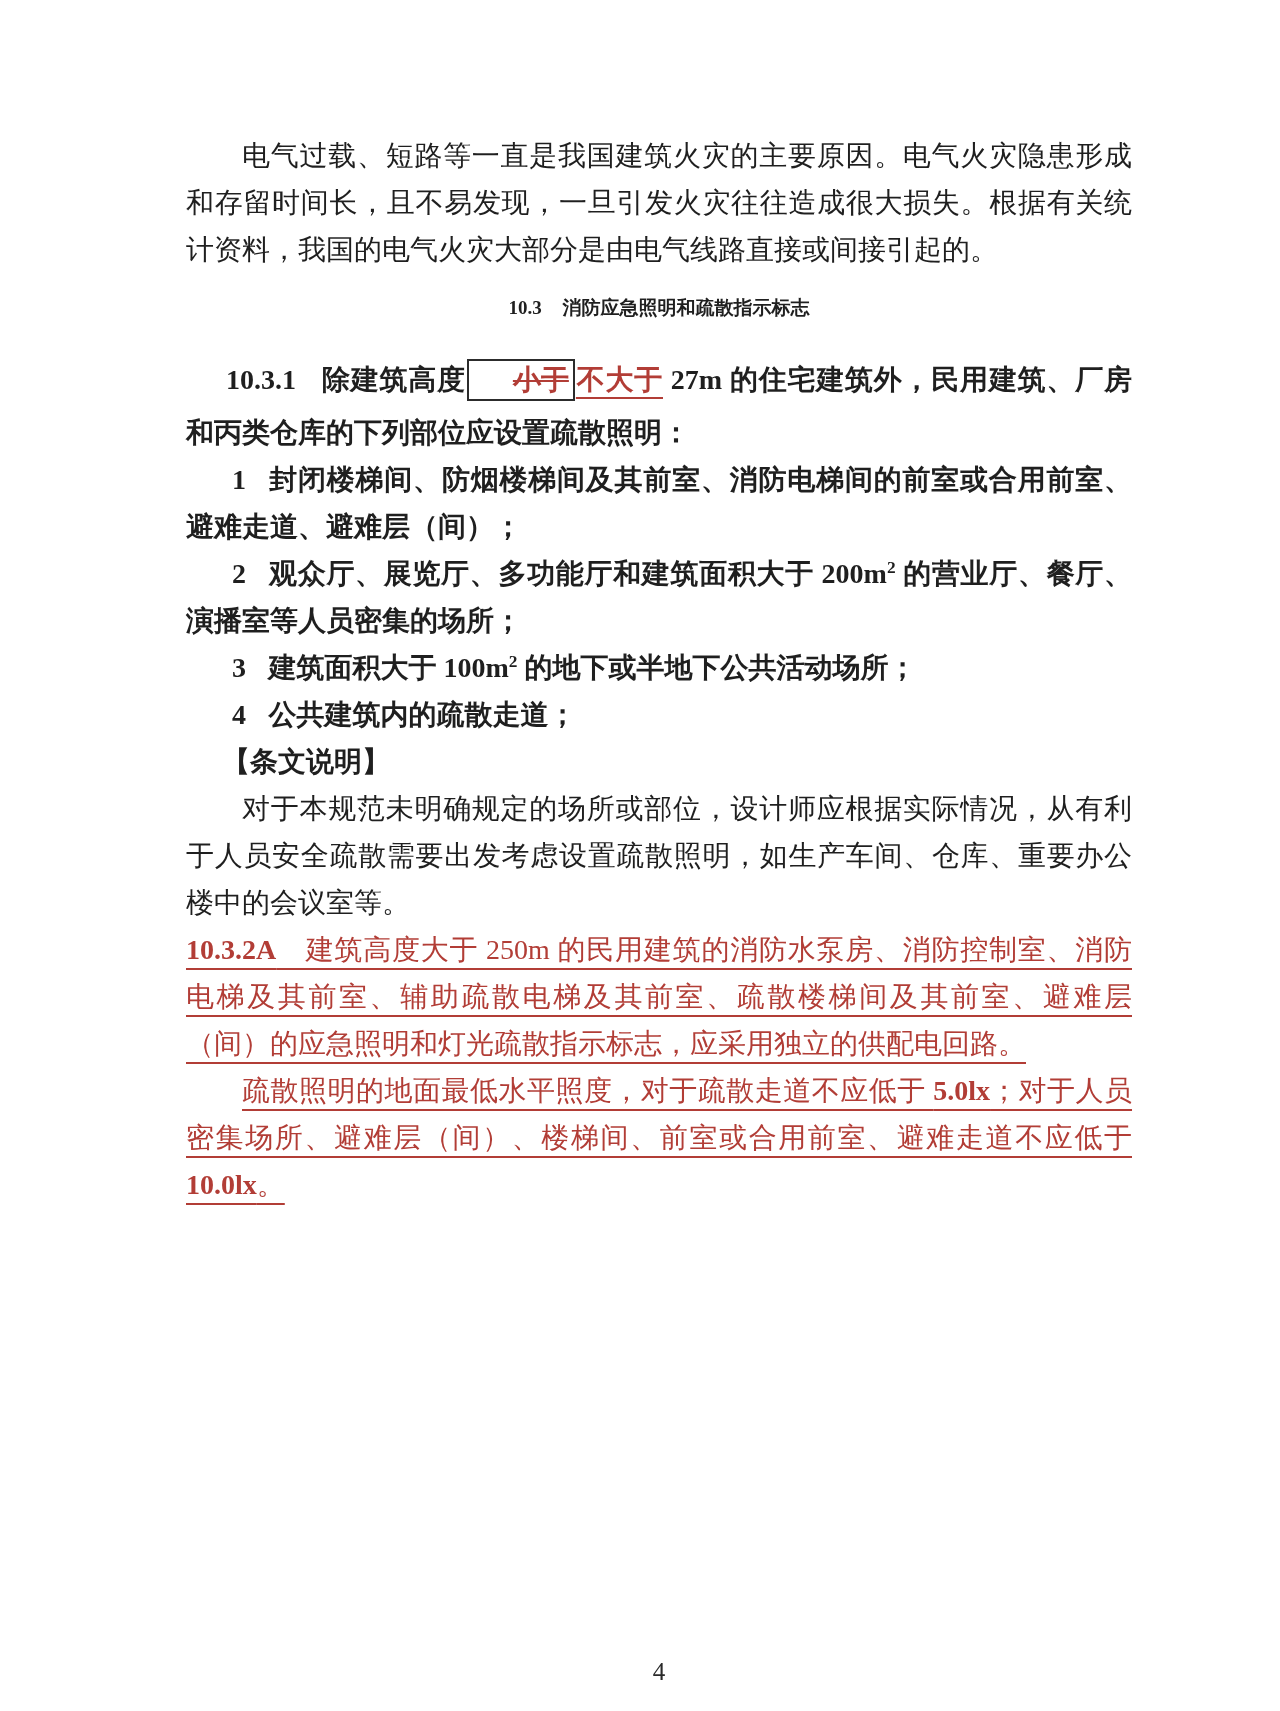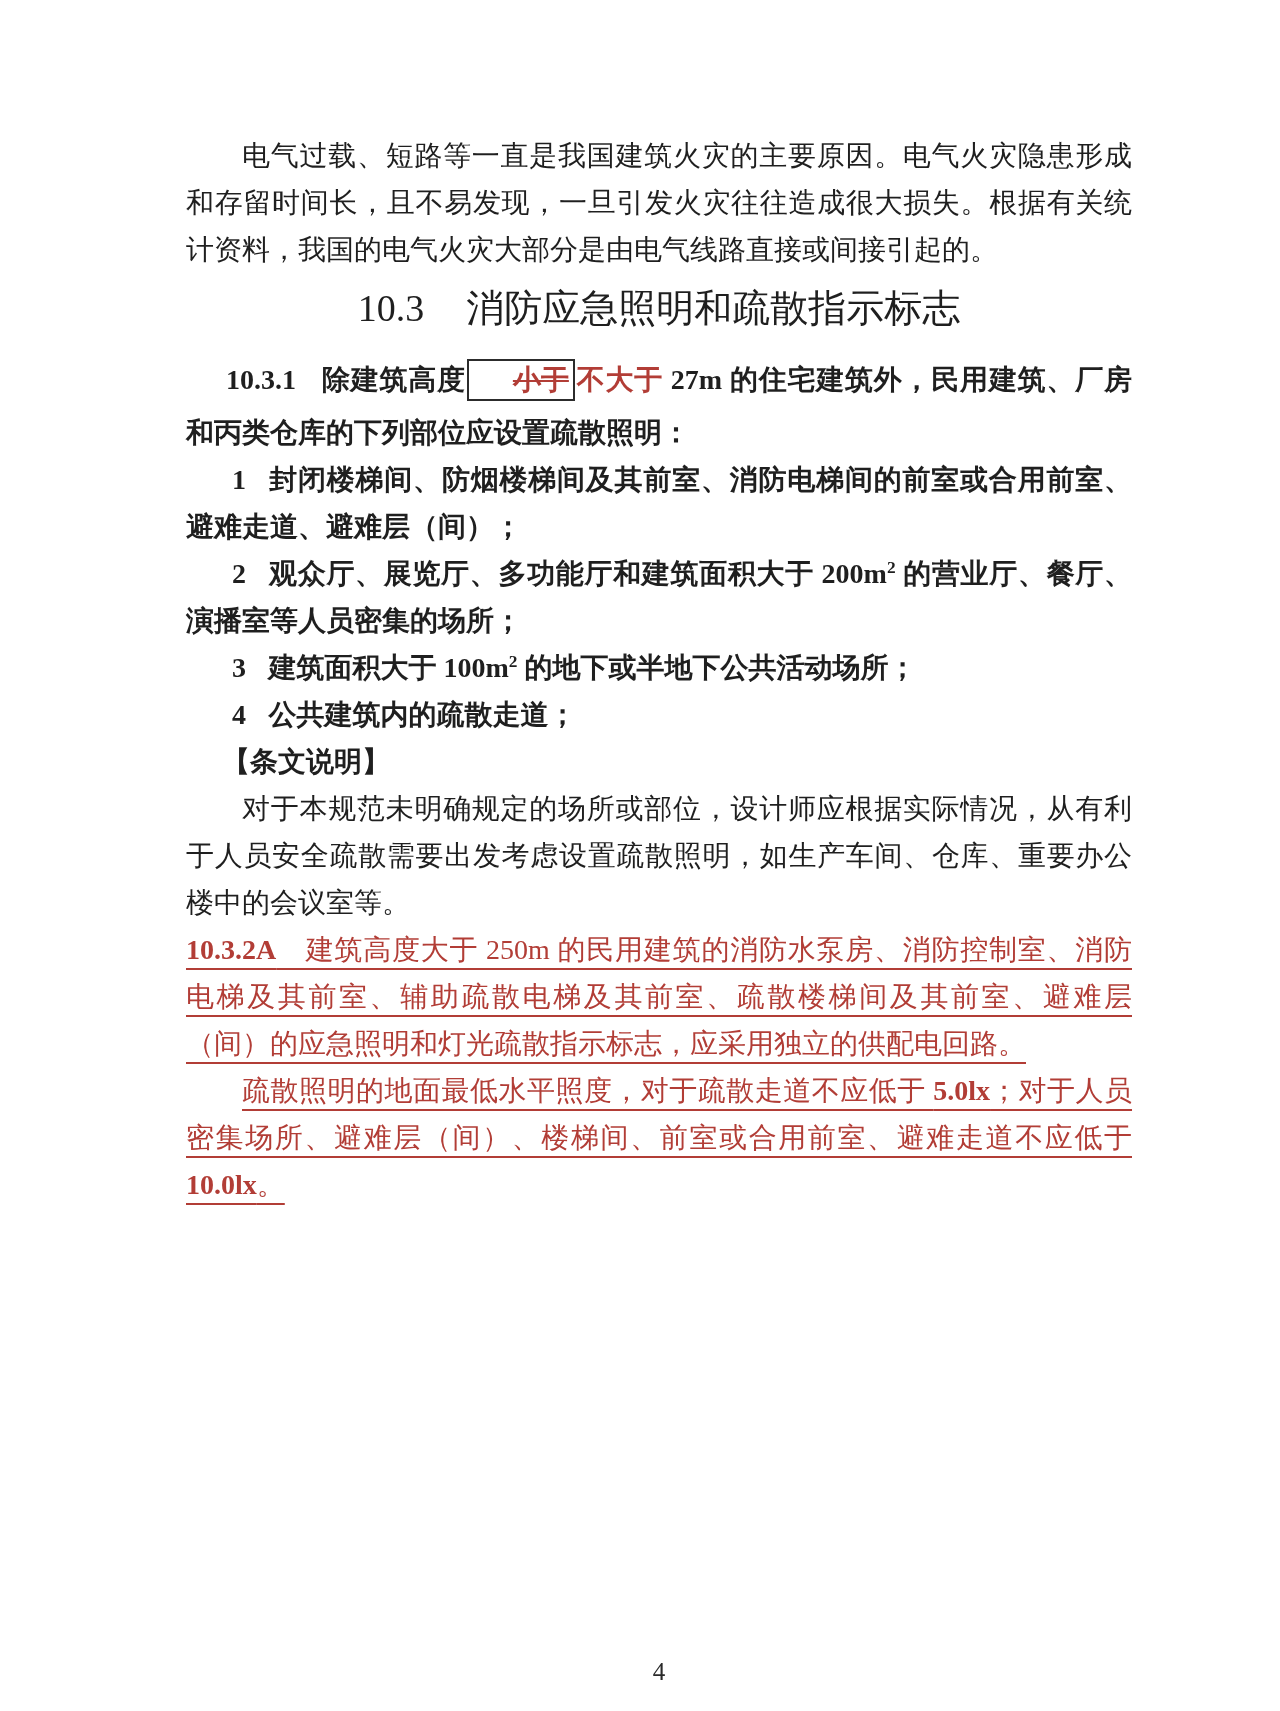--- a/index.html
+++ b/index.html
@@ -15,22 +15,22 @@
     position: absolute;
     left: 186px; top: 132px;
     width: 946px;
     font-size: 28px;
     line-height: 47px;
     text-align: justify;
   }
   p { margin: 0; }
   .indent { text-indent: 56px; }
   .heading {
-    font-size: 38px;
-    font-weight: normal;
+    font-size: 19px;
+    font-weight: bold;
     text-align: center;
     line-height: 50px;
     margin: 10px 0 18px 0;
   }
   .hgap  { display: inline-block; width: 1.1em; }
   .numgap{ display: inline-block; width: 0.9em; }
   .igap  { display: inline-block; width: 0.8em; }
   .clause { text-indent: 40px; font-weight: bold; }
   .item   { text-indent: 46px; font-weight: bold; }
   .label  { font-weight: bold; margin-left: 36px; }
@@ -41,20 +41,21 @@
     line-height: 36px;
     margin: 8px 1px;
   }
   .del {
     color: var(--red);
     text-decoration: line-through;
     text-decoration-thickness: 2px;
   }
   .ins {
     color: var(--red);
+    text-decoration: underline;
     text-underline-offset: 8px;
     text-decoration-thickness: 2px;
   }
   .red-par {
     color: var(--red);
     text-decoration: underline;
     text-underline-offset: 9px;
     text-decoration-thickness: 2px;
   }
   sup.sq {

